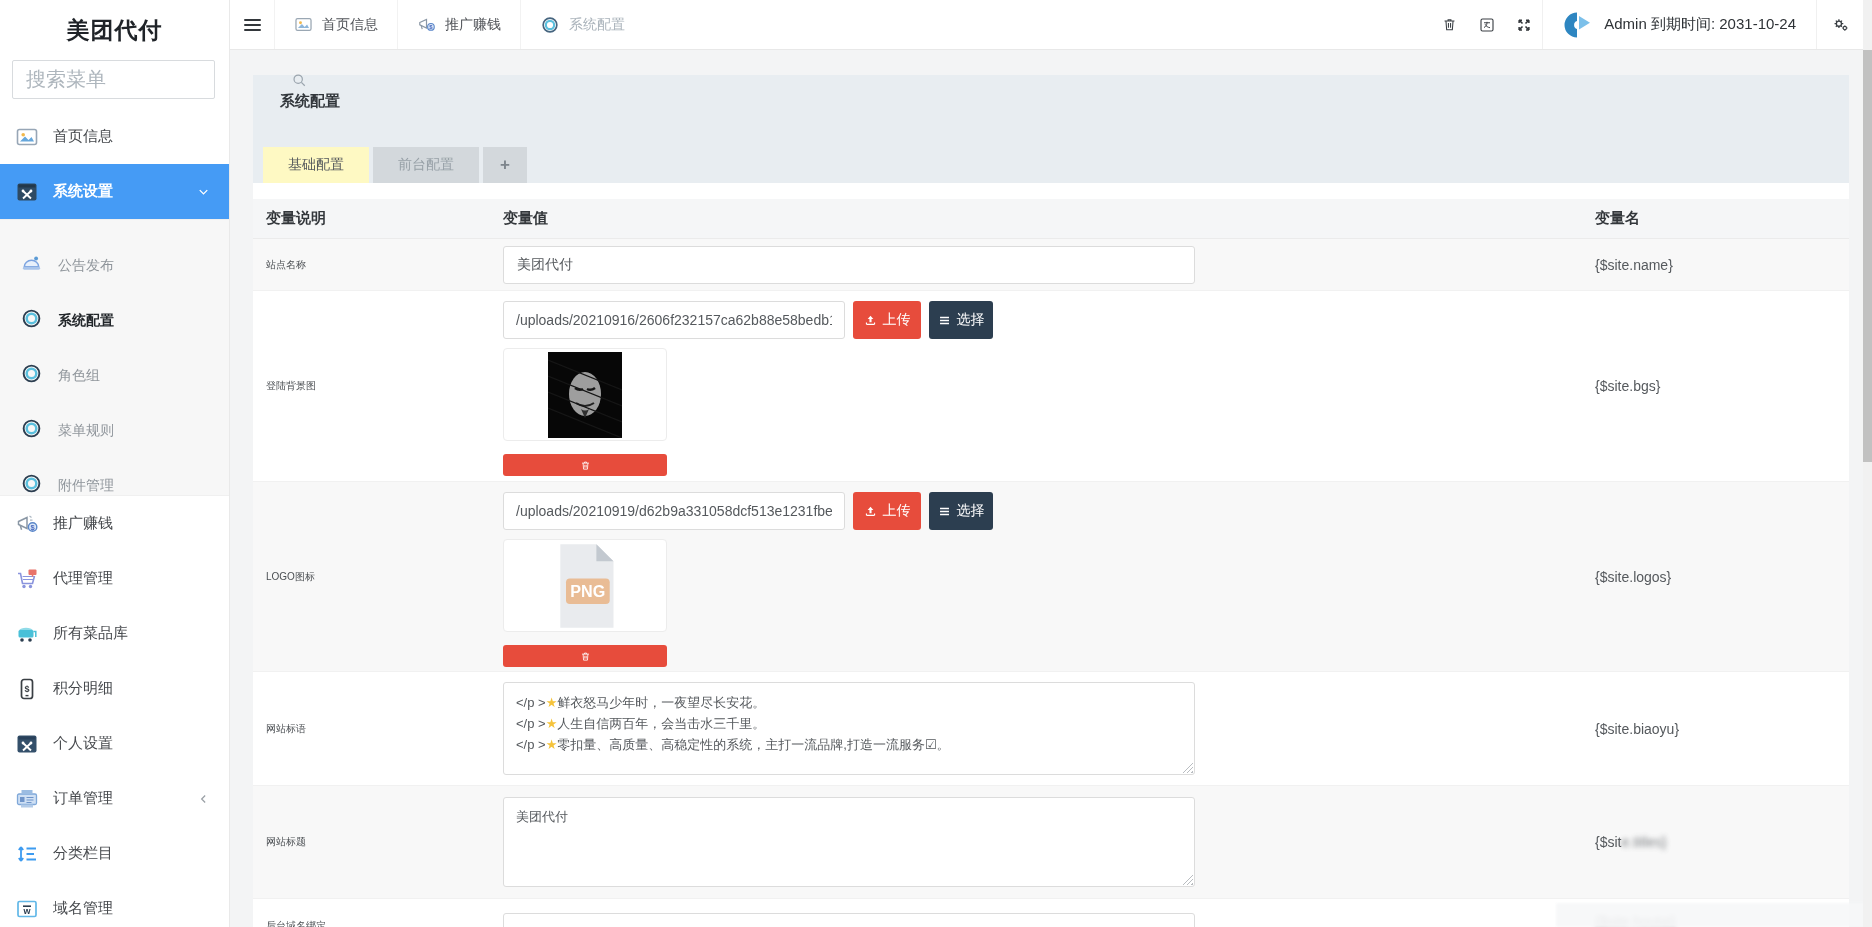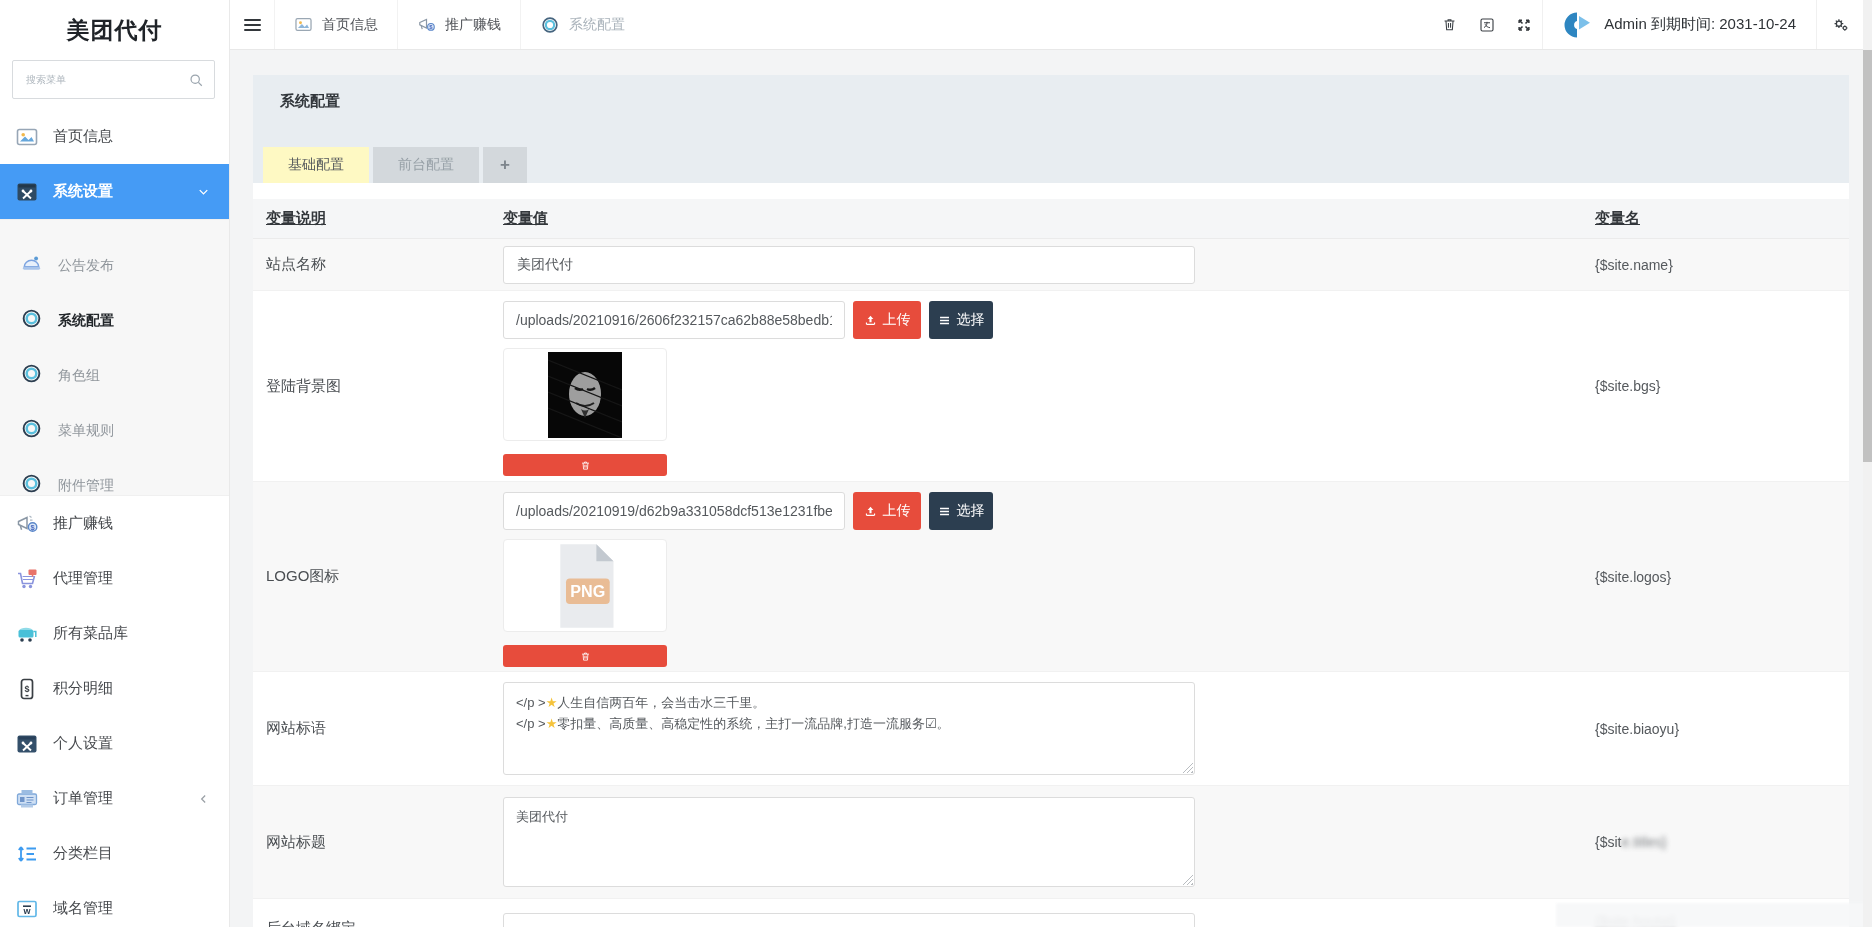--- a/index.html
+++ b/index.html
@@ -4,21 +4,21 @@
 <style>
   * { margin:0; padding:0; box-sizing:border-box; }
   html,body { width:1872px; height:927px; overflow:hidden; }
   body { font-family:"Liberation Sans","DejaVu Sans",sans-serif; background:#f3f4f5; position:relative; color:#444; }
 
   
   .sidebar { position:absolute; left:0; top:0; width:230px; height:927px; background:#fff; border-right:1px solid #e9e9e9; z-index:6; }
   .logo-bar { height:60px; display:flex; align-items:center; justify-content:center; }
   .logo-text { font-size:23px; font-weight:bold; color:#1f2328; letter-spacing:1px; }
   .search-box { margin:0 14px 0 12px; height:39px; border:1px solid #d8dbde; border-radius:2px; background:#fff; display:flex; align-items:center; padding:0 10px 0 13px; }
-  .search-box input { border:none; outline:none; flex:1; font-size:10px; color:#737373; font-family:Liberation Serif, serif; background:transparent; }
+  .search-box input { border:none; outline:none; flex:1; font-size:20px; color:#737373; font-family:Liberation Sans, sans-serif; background:transparent; }
   .search-box input::placeholder { color:#aeb6bd; }
   .menu { margin-top:10px; }
   .menu-item { height:55px; display:flex; align-items:center; padding-left:15px; font-size:15px; color:#46494d; cursor:pointer; position:relative; }
   .menu-item .ic { width:24px; height:24px; margin-right:14px; display:flex; align-items:center; justify-content:center; flex:none; }
   .menu-item.active { background:#459bf5; color:#fff; font-weight:bold; }
   .submenu { background:#f7f7f7; border-top:1px solid #f0f0f0; border-bottom:1px solid #f0f0f0; }
   .sub-item { height:55px; display:flex; align-items:flex-end; padding-left:20px; font-size:14px; color:#8f959b; cursor:pointer; }
   .sub-item .ic { width:23px; height:23px; margin-right:15px; display:flex; align-items:center; justify-content:center; flex:none; }
   .sub-item.current { color:#23272b; font-weight:bold; }
   .chev { position:absolute; right:18px; top:50%; transform:translateY(-50%); display:flex; }
@@ -48,24 +48,24 @@
   .tab { height:36px; display:flex; align-items:center; padding:0 25px; font-size:14px; cursor:pointer; }
   .tab.active { background:#fef9c3; color:#54585c; }
   .tab.inactive { background:#d3d8dc; color:#97a0a7; }
   .tab.add-tab { padding:0 17px; background:#d3d8dc; color:#7d858c; font-size:17px; font-weight:bold; }
 
   
   .cfg-table { padding-top:16px; }
   .t-row { display:flex; border-bottom:1px solid #f1f1f1; }
   .t-row.striped { background:#f8f8f8; }
   .t-head { height:40px; background:#f5f6f7; border-bottom:1px solid #ebebeb; font-weight:bold; font-size:15px; color:#33373b; }
-  .c-label { width:250px; padding-left:13px; display:flex; align-items:center; font-size:15px; color:#4a4e52; flex:none; }
+  .c-label { width:250px; padding-left:13px; display:flex; align-items:center; font-size:10px; color:#4a4e52; flex:none; }
   .c-value { width:1092px; flex:none; }
   .c-var  { flex:1; display:flex; align-items:center; font-size:14px; color:#55595d; }
-  .t-head .c-label, .t-head .c-value, .t-head .c-var { font-size:15px; color:#33373b;text-decoration:underline; }
+  .t-head .c-label, .t-head .c-value, .t-head .c-var { font-size:15px; color:#33373b; }
   .t-head .c-value { display:flex; align-items:center; }
 
   .txt-input { width:692px; height:38px; border:1px solid #dcdcdc; border-radius:3px; padding:0 13px; font-size:14px; color:#55595d; font-family:inherit; outline:none; background:#fff; display:block; }
   .row-mid { align-items:center; }
   .row1 { height:52px; }
   .row1 .c-value { display:flex; align-items:center; }
   .row2 { height:191px; }
   .row3 { height:190px; }
   .row4 { height:114px; }
   .row5 { height:113px; }
@@ -501,20 +501,21 @@
         </button>
       </div>
       <div class="c-var">{$site.logos}</div>
     </div>
 
     <div class="t-row row4 row-mid">
       <div class="c-label">网站标语</div>
       <div class="c-value">
         <div class="ta-wrap">
           <div class="fake-ta">
+            <div><span>&lt;/p &gt;</span><span class="star">★</span><span>鲜衣怒马少年时，一夜望尽长安花。</span></div>
             <div><span>&lt;/p &gt;</span><span class="star">★</span><span>人生自信两百年，会当击水三千里。</span></div>
             <div><span>&lt;/p &gt;</span><span class="star">★</span><span>零扣量、高质量、高稳定性的系统，主打一流品牌,打造一流服务☑。</span></div>
           </div>
           <div class="resize-corner"></div>
         </div>
       </div>
       <div class="c-var">{$site.biaoyu}</div>
     </div>
 
     <div class="t-row row5 striped row-mid">

